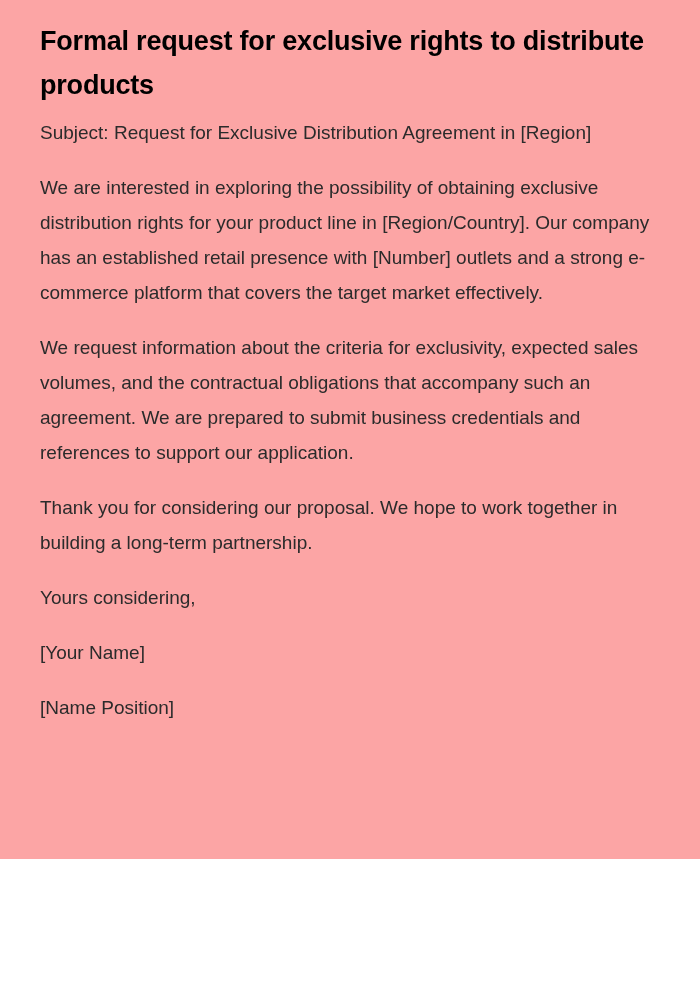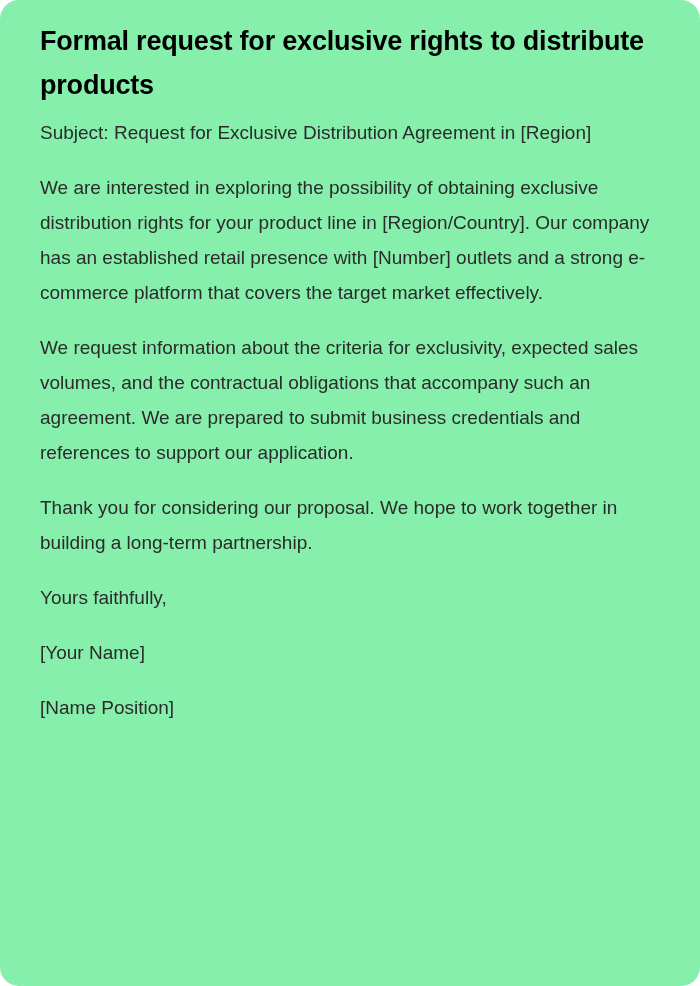--- a/index.html
+++ b/index.html
@@ -2,27 +2,26 @@
 <html><head>
 <meta charset="utf-8">
 <style>
   html, body {
     margin: 0;
     padding: 0;
     background: #ffffff;
   }
   .page {
     width: 700px;
-    height: 986px;
+    height: 859px;
     box-sizing: border-box;
-    background: #86efac;
+    background: #fca5a5;
     padding: 19px 40px 40px 40px;
     overflow: hidden;
     font-family: "Liberation Sans", "DejaVu Sans", sans-serif;
-    border-radius: 19px;
   }
   .doc-title {
     margin: 0 0 8px 0;
     font-size: 27px;
     line-height: 44px;
     font-weight: 700;
     color: #000000;
     letter-spacing: -0.2px;
     max-width: 620px;
   }
@@ -43,19 +42,19 @@
 
   <p class="doc-paragraph">Subject: Request for Exclusive Distribution Agreement in [Region]</p>
 
 
   <p class="doc-paragraph">We are interested in exploring the possibility of obtaining exclusive distribution rights for your product line in [Region/Country]. Our company has an established retail presence with [Number] outlets and a strong e-commerce platform that covers the target market effectively.</p>
 
   <p class="doc-paragraph">We request information about the criteria for exclusivity, expected sales volumes, and the contractual obligations that accompany such an agreement. We are prepared to submit business credentials and references to support our application.</p>
 
   <p class="doc-paragraph">Thank you for considering our proposal. We hope to work together in building a long-term partnership.</p>
 
-  <p class="doc-paragraph">Yours faithfully,</p>
+  <p class="doc-paragraph">Yours considering,</p>
 
   <p class="doc-paragraph">[Your Name]</p>
 
   <p class="doc-paragraph">[Name Position]</p>
 
 </div>
 
 </body></html>

